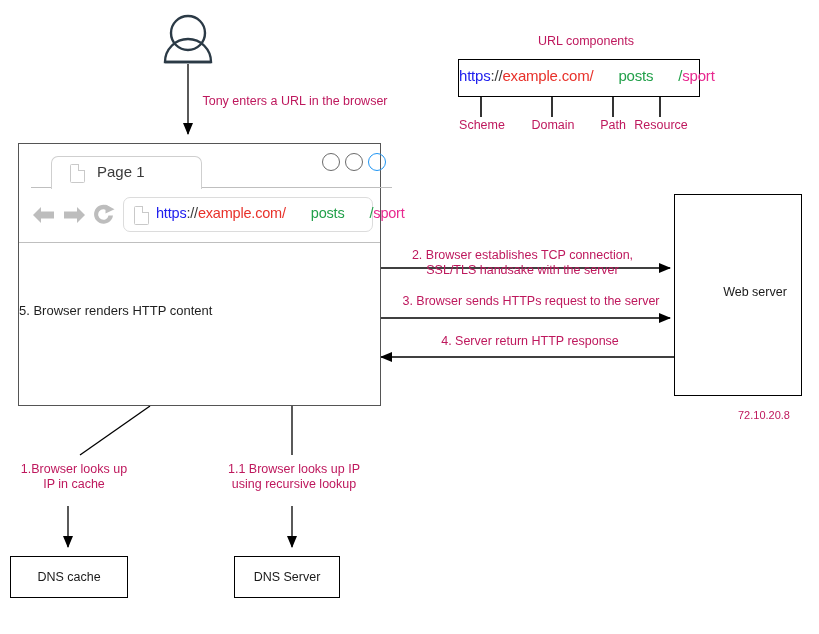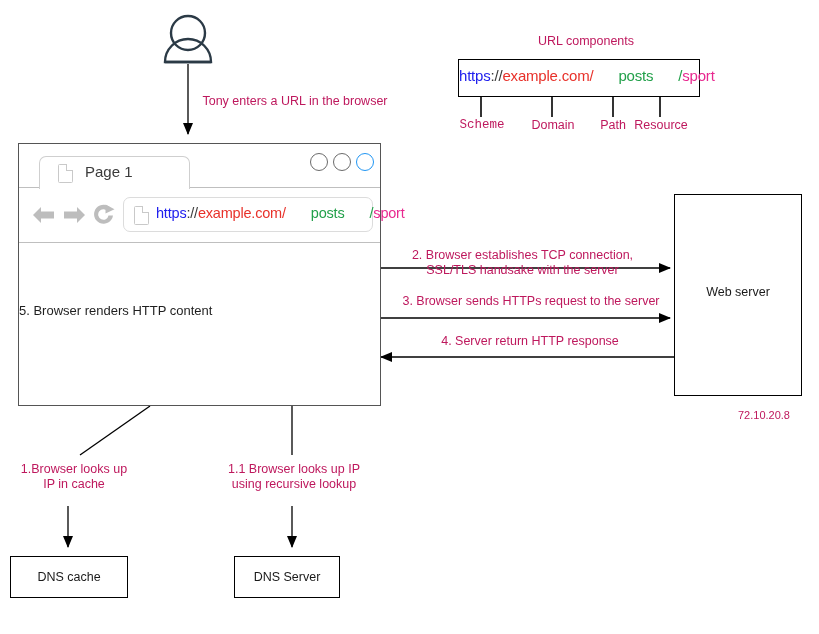--- a/index.html
+++ b/index.html
@@ -67,21 +67,21 @@
   #browser-window {
     position: absolute;
     left: 18px; top: 143px;
     width: 363px; height: 263px;
     border: 1.3px solid #555;
     background: #fff;
     box-sizing: border-box;
   }
   #browser-tabstrip {
     position: absolute;
-    left: 0; top: 0; width: 100%; height: 44px;
+    left: 12px; top: 0; width: 100%; height: 44px;
     border-bottom: 1.3px solid #bfbfbf;
     box-sizing: border-box;
   }
   #browser-tab {
     position: absolute;
     left: 20px; top: 12px;
     width: 151px; height: 33px;
     border: 1.3px solid #cfcfcf;
     border-bottom: none;
     border-radius: 7px 7px 0 0;
@@ -177,21 +177,21 @@
   #web-server-box {
     position: absolute;
     left: 674px; top: 194px;
     width: 128px; height: 202px;
     border: 1.3px solid #000;
     background: #fff;
     box-sizing: border-box;
   }
   #web-server-label {
     position: absolute;
-    left: 0; top: 90px; width: 100%;
+    left: 17px; top: 90px; width: 100%;
     text-align: center;
     font-size: 12.5px;
   }
   #web-server-ip {
     left: 700px; top: 408px; width: 128px;
     font-size: 11px;
   }
 
   
   .dns-box {
@@ -274,21 +274,21 @@
     <line x1="292" y1="506" x2="292" y2="547" stroke="#000" stroke-width="1.3" marker-end="url(#arrHb)"></line>
   </g>
 </svg>
 
 <div class="lbl" id="url-components-title">URL components</div>
 
 <div id="url-box">
   <div id="url-box-text"><span class="u-scheme">https</span><span class="u-sep">://</span><span class="u-domain">example.com</span><span class="u-slash">/</span><span class="u-path">posts</span><span class="u-path">/</span><span class="u-resource">sport</span></div>
 </div>
 
-<div class="lbl" style="left:451px;top:118px;width:62px;font-family:Liberation Mono, monospace;">Scheme</div>
+<div class="lbl" style="left:451px;top:118px;width:62px;">Scheme</div>
 <div class="lbl" style="left:522px;top:118px;width:62px;">Domain</div>
 <div class="lbl" style="left:585px;top:118px;width:56px;text-align:center;">Path</div>
 <div class="lbl" style="left:630px;top:118px;width:62px;">Resource</div>
 
 <div class="lbl left" id="tony-label">Tony enters a URL in the browser</div>
 
 <div id="browser-window">
 
   <div id="browser-tabstrip">
     <div id="browser-tab">

